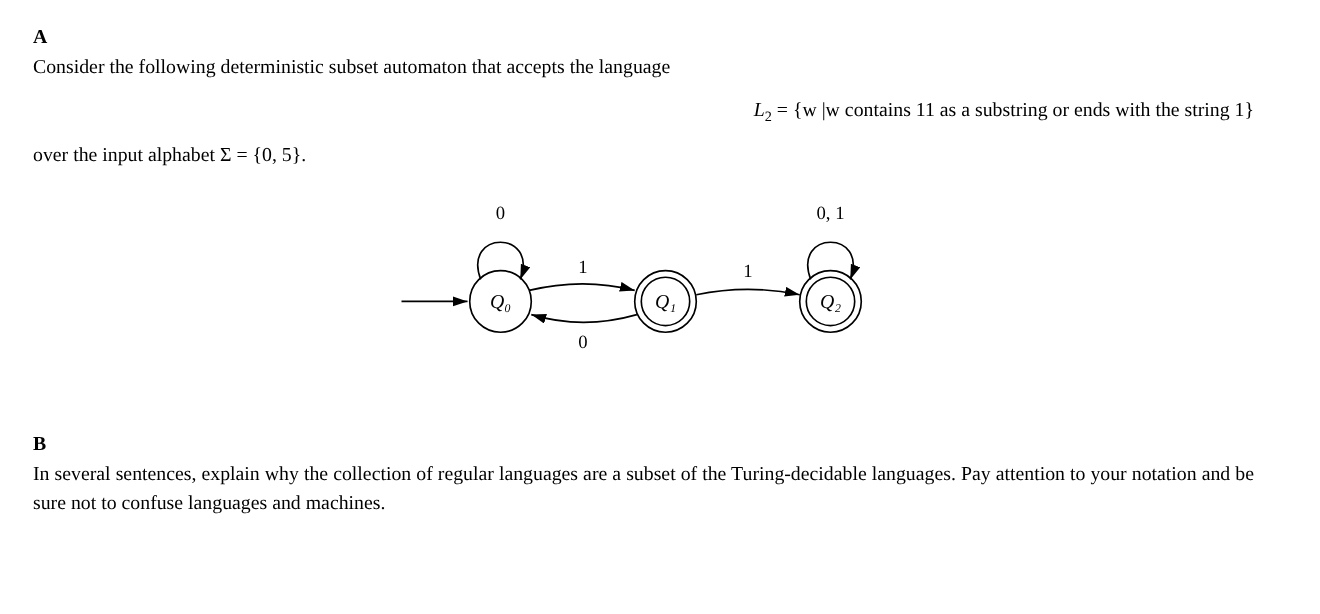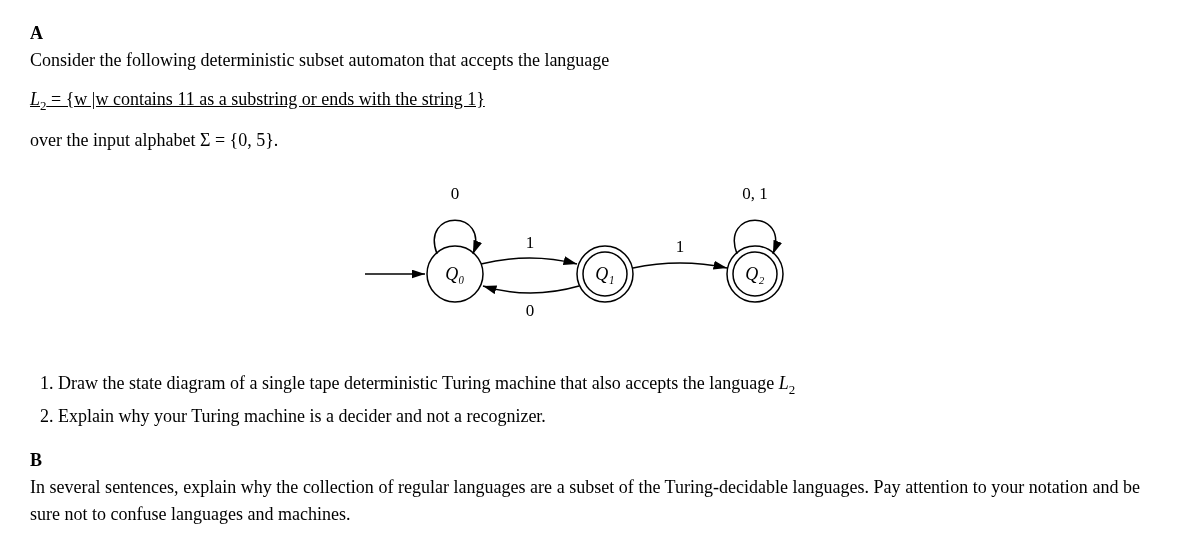--- a/index.html
+++ b/index.html
@@ -15,23 +15,22 @@
       display: inline-block;
       width: 26px;
       vertical-align: top;
     }
     .part-body {
       display: inline-block;
       width: calc(100% - 30px);
       vertical-align: top;
     }
     .center-eq {
-      text-align: left;
+      text-align: right;
       margin: 12px 0 12px 0;
-      text-decoration: underline;
     }
     .italic { font-style: italic; }
     .sub { font-size: 0.72em; vertical-align: sub; }
     .diagram-wrap {
       text-align: center;
       margin: 10px 0 18px 0;
     }
     ol.subitems {
       margin: 8px 0 10px 0;
       padding-left: 28px;
@@ -89,25 +88,19 @@
         <text x="205" y="84" font-size="17" text-anchor="middle">1</text>
 
         <path d="M 254 122 Q 205 136 158 122" fill="none" stroke="#000" stroke-width="1.5" marker-end="url(#arrow)"></path>
         <text x="205" y="152" font-size="17" text-anchor="middle">0</text>
 
         <path d="M 308 104 Q 355 94 402 104" fill="none" stroke="#000" stroke-width="1.5" marker-end="url(#arrow)"></path>
         <text x="355" y="88" font-size="17" text-anchor="middle">1</text>
       </svg>
     </div>
 
-    <ol class="subitems">
-      <li>
-        <span>Draw the state diagram of a single tape deterministic Turing machine that also accepts the language </span><span class="italic">L</span><span class="sub">2</span>
-      </li>
-      <li>Explain why your Turing machine is a decider and not a recognizer.</li>
-    </ol>
   </span>
 </div>
 
-<div style="margin-top:7px;">
+<div style="margin-top:20px;">
   <span class="part-label">B</span>
   <span class="part-body justify">In several sentences, explain why the collection of regular languages are a subset of the Turing-decidable languages. Pay attention to your notation and be sure not to confuse languages and machines.</span>
 </div>
 
 </body></html>

